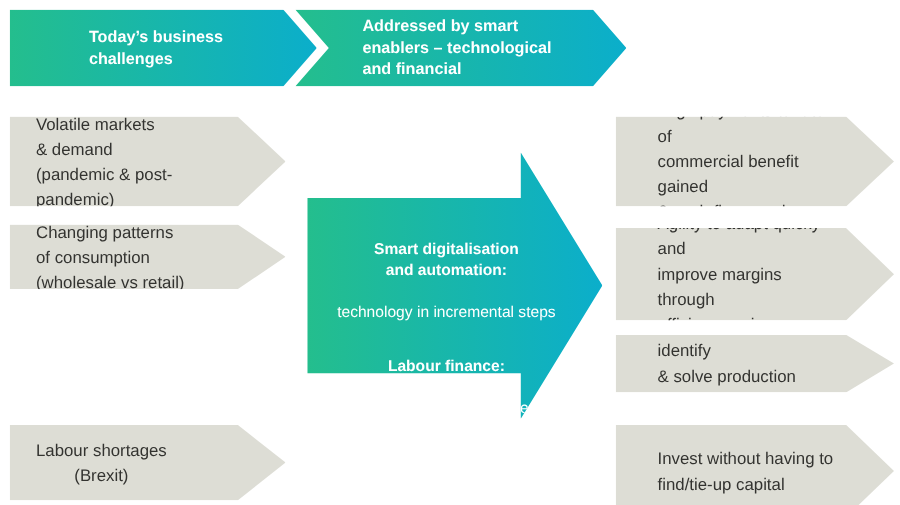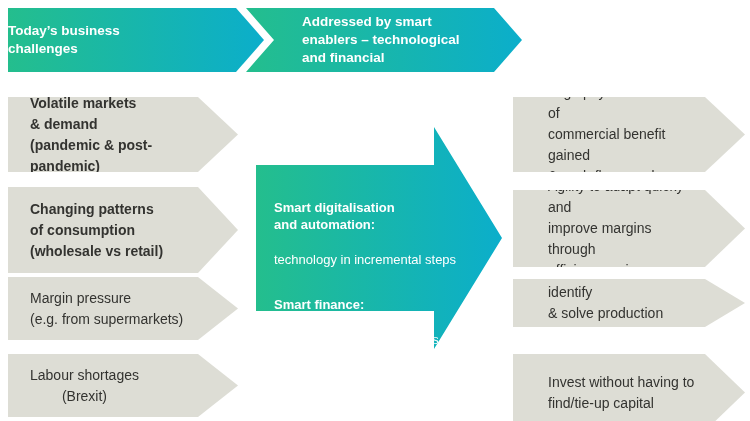--- a/index.html
+++ b/index.html
@@ -32,56 +32,57 @@
     display:flex;
     align-items:center;
     white-space:pre-line;
   }
   .banner.first{
     clip-path:polygon(0 0, calc(100% - 28px) 0, 100% 50%, calc(100% - 28px) 100%, 0 100%);
   }
   .banner.next{
     clip-path:polygon(0 0, calc(100% - 28px) 0, 100% 50%, calc(100% - 28px) 100%, 0 100%, 28px 50%);
   }
-  .banner-1{left:8px;width:256px;padding-right:34px;}
+  .banner-1{left:8px;width:256px;padding-left:22px;padding-right:34px;justify-content:center;}
   .banner-2{left:246px;width:276px;padding-left:56px;padding-right:30px;}
   .banner-3{left:505px;width:240px;padding-left:34px;padding-right:30px;}
   
   .gray-arrow{
     position:absolute;
     background:var(--gray);
     clip-path:polygon(0 0, calc(100% - 40px) 0, 100% 50%, calc(100% - 40px) 100%, 0 100%);
     color:var(--ink);
     font-size:14px;
     line-height:21px;
     display:flex;
     align-items:center;
     padding-left:22px;
     padding-right:46px;
     white-space:pre-line;
   }
   .col-left{left:8px;width:230px;}
   .col-right{left:513px;width:232px;padding-left:35px;}
-  .l1{top:97px;height:75px;font-weight:bold;}
-  .l2{top:187px;height:86px;font-weight:bold;}
+  .l1{top:97px;height:75px;}
+  .l2{top:187px;height:54px;}
   .l3{top:277px;height:63px;}
   .l4{top:354px;height:63px;text-align:center;}
   .r1{top:97px;height:75px;}
   .r2{top:190px;height:77px;}
   .r3{top:279px;height:48px;}
   .r4{top:354px;height:77px;}
   
   .center-arrow{
     position:absolute;
     left:256px;
     top:127px;
     width:246px;
     height:222px;
     background:linear-gradient(90deg, var(--green) 0%, var(--cyan) 100%);
     clip-path:polygon(0 38px, 178px 38px, 178px 0, 100% 111px, 178px 222px, 178px 184px, 0 184px);
+    text-align:center;
   }
   .center-text{
     position:absolute;
     left:18px;
     top:54px;
     width:196px;
     color:var(--light);
     font-size:13px;
     line-height:17.5px;
     white-space:pre-line;
@@ -107,35 +108,31 @@
   <div class="gray-arrow col-left l1">
     <span>Volatile markets
 &amp; demand
 (pandemic &amp; post-pandemic)</span>
   </div>
   <div class="gray-arrow col-left l2">
     <span>Changing patterns
 of consumption
 (wholesale vs retail)</span>
   </div>
-  <div class="gray-arrow col-left l3">
-    <span>Margin pressure
-(e.g. from supermarkets)</span>
-  </div>
   <div class="gray-arrow col-left l4">
     <span>Labour shortages
 (Brexit)</span>
   </div>
 
   <div class="center-arrow">
     <div class="center-text">
       <div class="bold">Smart digitalisation
 and automation:</div>
       <div>technology in incremental steps</div>
-      <div class="bold block2">Smart finance:</div>
+      <div class="bold block2">Labour finance:</div>
       <div>tailored to the specific needs
 of each manufacturer</div>
     </div>
   </div>
 
   <div class="gray-arrow col-right r1">
     <span>Align payments to rate of
 commercial benefit gained
 &amp; cash flow needs</span>
   </div>

